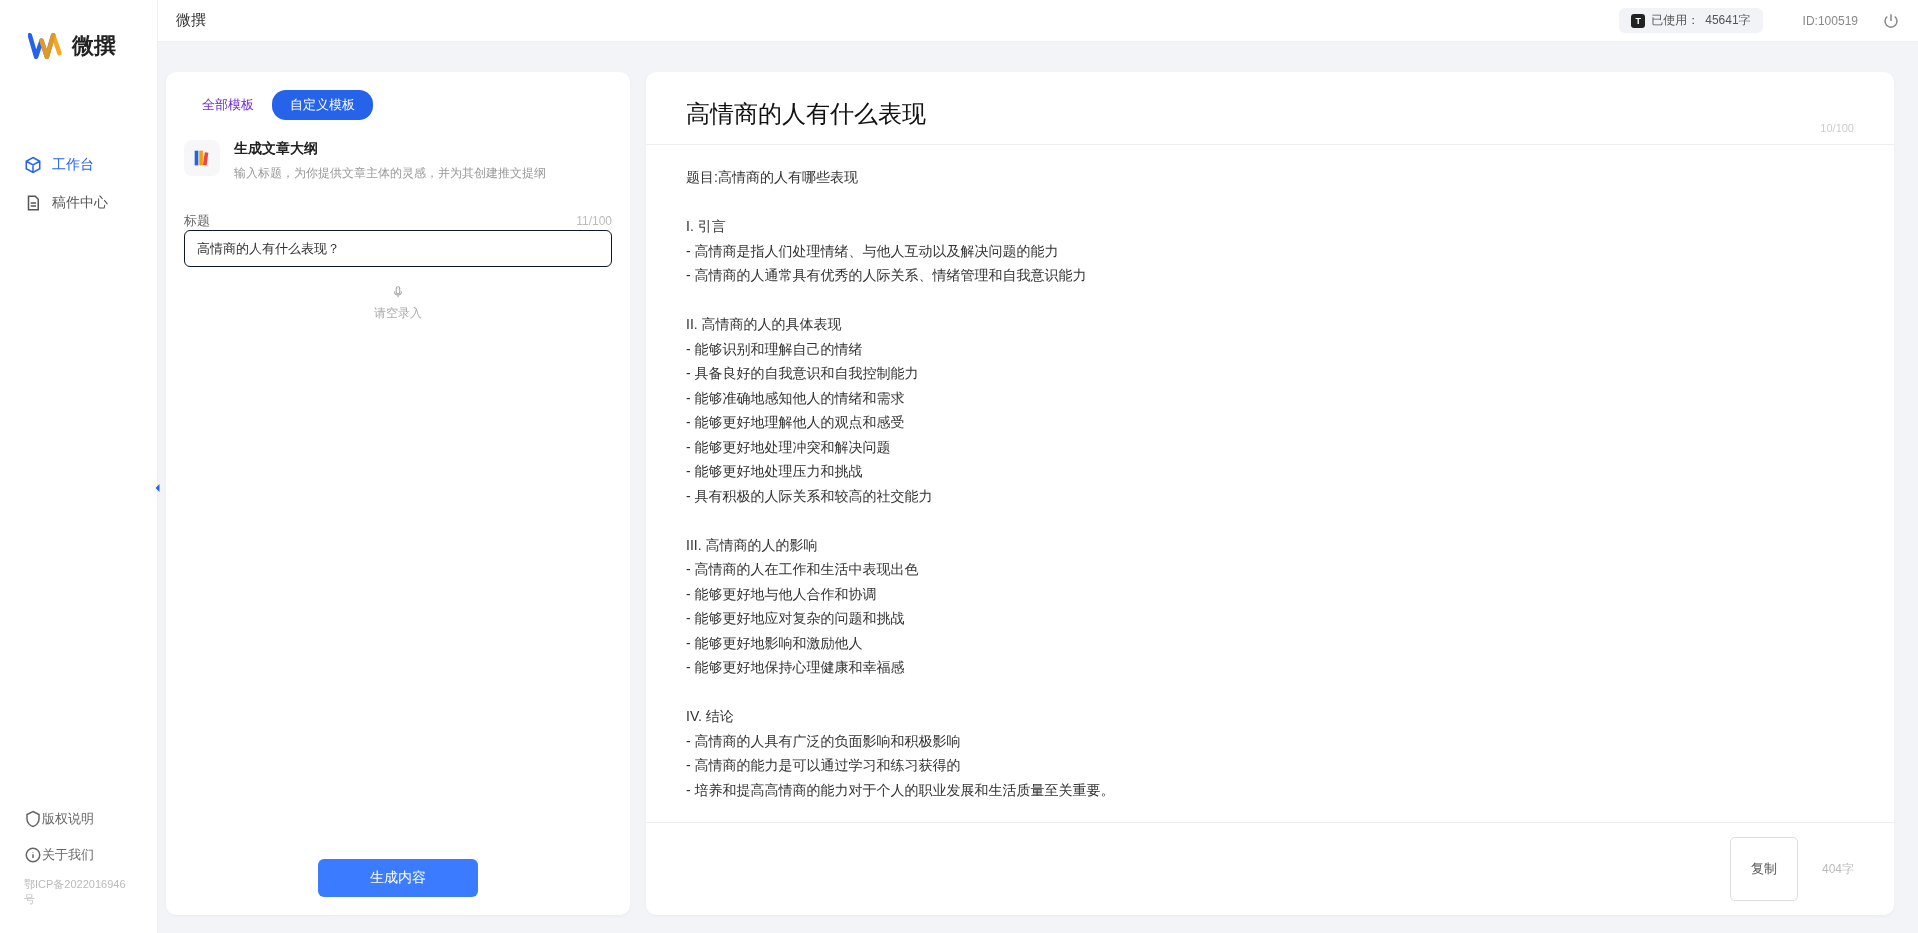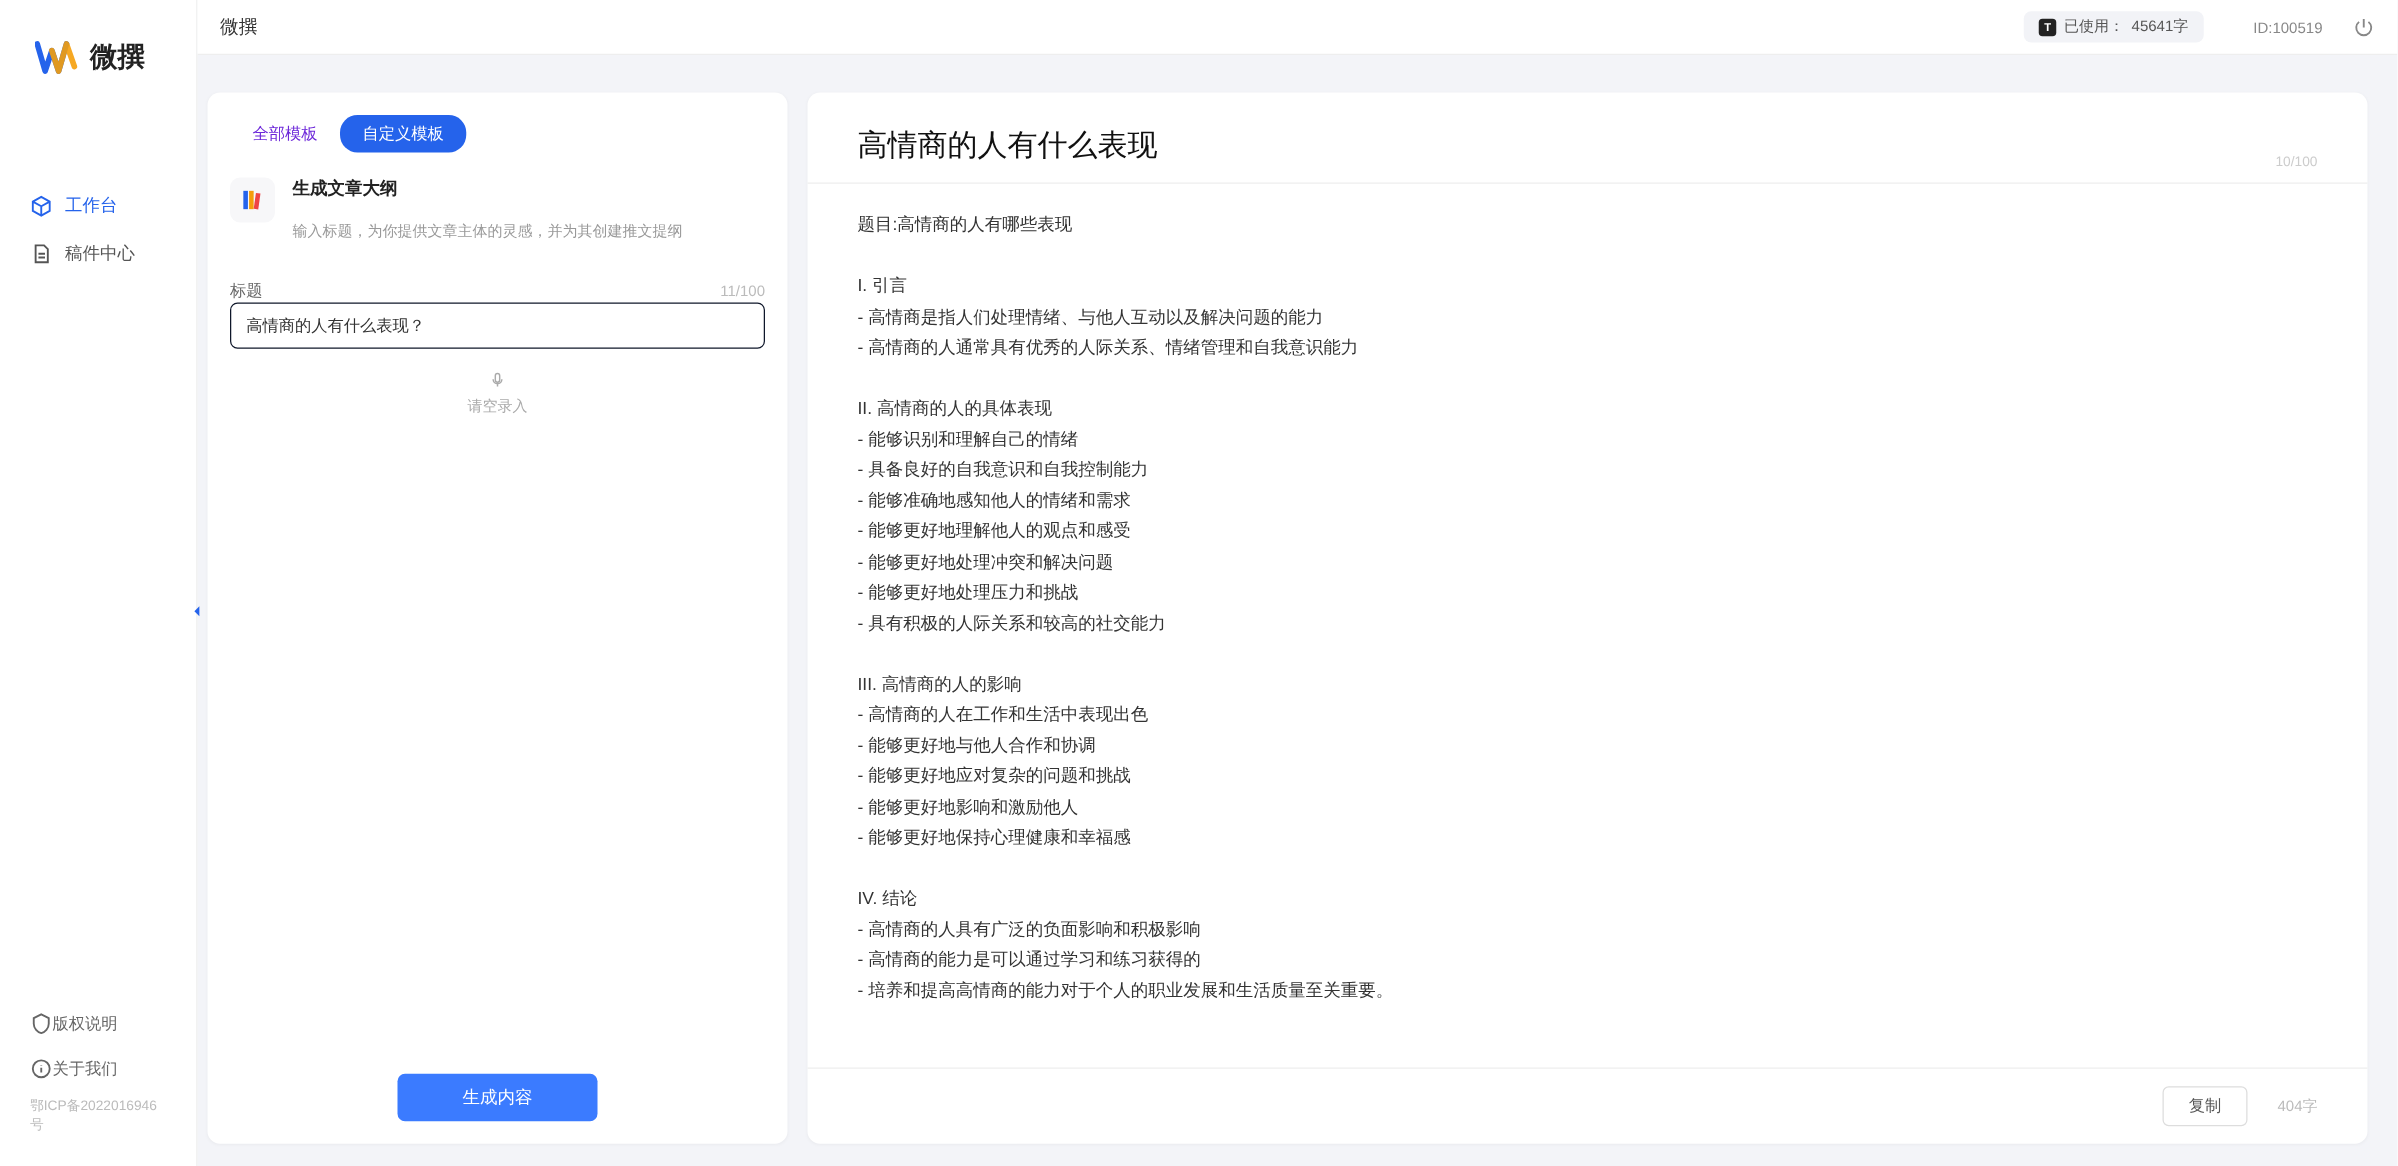--- a/index.html
+++ b/index.html
@@ -142,21 +142,21 @@
     .template-icon {
       width: 36px;
       height: 36px;
       border-radius: 8px;
       background: #f7f7f9;
       display: flex;
       align-items: center;
       justify-content: center;
     }
     .template-title { font-size: 14px; font-weight: 600; color: #222; }
-    .template-desc { font-size: 12px; color: #999; margin-top: 17px; }
+    .template-desc { font-size: 12px; color: #999; margin-top: 7px; }
     .form-section { padding: 30px 18px 0 18px; }
     .form-label-row {
       display: flex;
       justify-content: space-between;
       align-items: center;
       font-size: 13px;
       color: #666;
     }
     .counter { font-size: 12px; color: #bbb; }
     .title-input {
@@ -220,21 +220,21 @@
     }
     .output-footer {
       border-top: 1px solid #eee;
       padding: 14px 40px;
       display: flex;
       justify-content: flex-end;
       align-items: center;
       gap: 24px;
     }
     .copy-btn {
-      padding: 6px 20px;
+      padding: 22px 20px;
       border: 1px solid #ddd;
       background: #fff;
       border-radius: 5px;
       font-size: 13px;
       color: #555;
       cursor: pointer;
     }
     .word-count { font-size: 12px; color: #bbb; }
   </style>
 </head>

